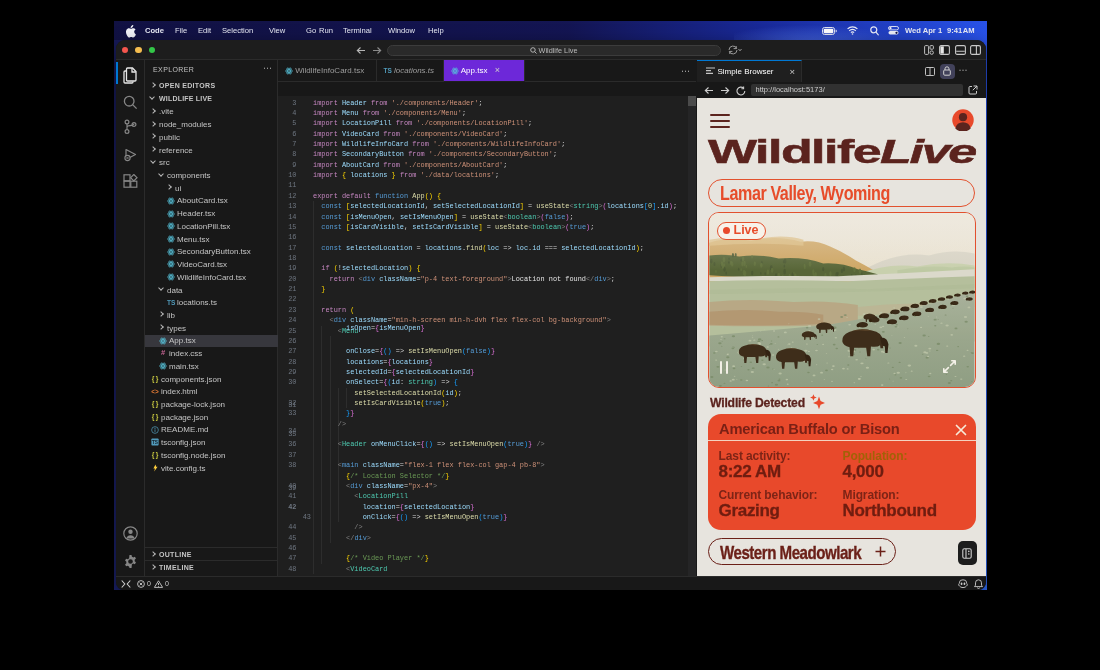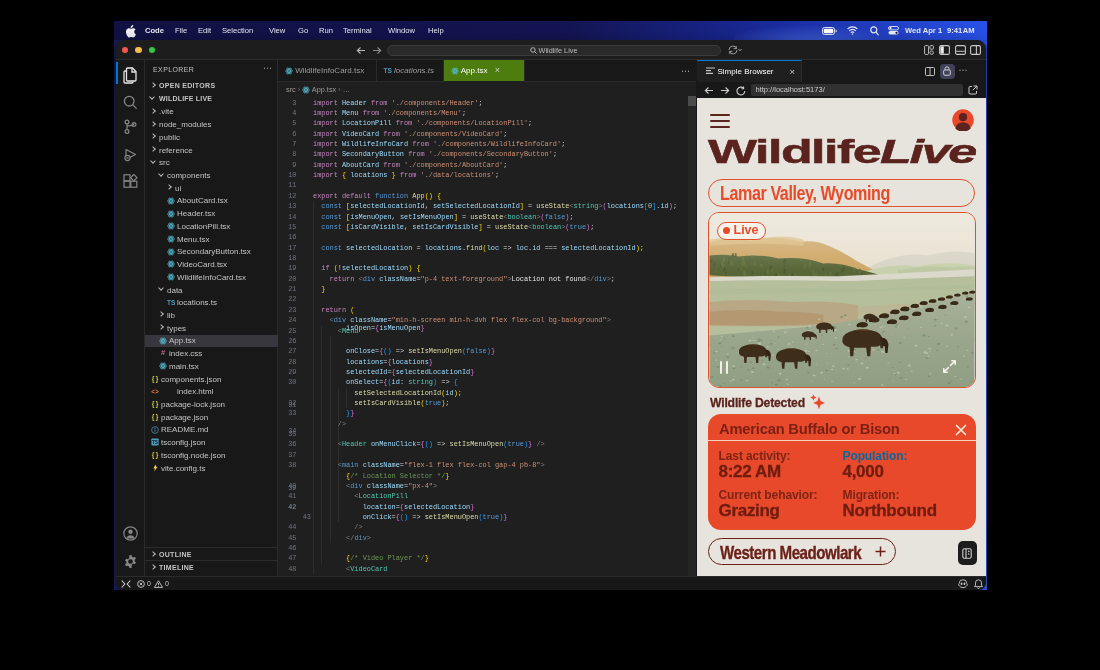--- a/index.html
+++ b/index.html
@@ -42,21 +42,21 @@
   <div id="menubar">
   <div id="mbsweep"></div>
   <svg class="abs" style="left:11px;top:3.5px" width="11" height="13" viewBox="0 0 11 13">
         <path fill="#f2f3f8" d="M7.6 2.1c.5-.6.8-1.4.7-2.1-.7 0-1.5.5-2 1.1-.4.5-.8 1.3-.7 2 .8.1 1.5-.4 2-1zm1.6 4.6c0-1.5 1.2-2.2 1.3-2.3-.7-1-1.8-1.2-2.2-1.2-.9-.1-1.8.5-2.3.5-.5 0-1.2-.5-2-.5-1 0-2 .6-2.5 1.5-1.1 1.9-.3 4.7.8 6.2.5.8 1.1 1.6 1.9 1.6.8 0 1.1-.5 2-.5s1.2.5 2 .5c.8 0 1.4-.8 1.9-1.5.6-.9.8-1.7.8-1.8 0 0-1.6-.6-1.7-2.5z"></path>
       </svg>
   <span class="mi" style="left:31px;font-weight:bold;">Code</span>
   <span class="mi" style="left:61px;">File</span>
   <span class="mi" style="left:84px;">Edit</span>
   <span class="mi" style="left:108px;">Selection</span>
   <span class="mi" style="left:155px;">View</span>
-  <span class="mi" style="left:184px;">Go</span>
+  <span class="mi" style="left:192px;">Go</span>
   <span class="mi" style="left:205px;">Run</span>
   <span class="mi" style="left:229px;">Terminal</span>
   <span class="mi" style="left:274px;">Window</span>
   <span class="mi" style="left:314px;">Help</span>
   <svg class="abs" style="left:708px;top:5.5px" width="15" height="8" viewBox="0 0 15 8">
         <rect x="0.5" y="0.5" width="12" height="7" rx="2" fill="none" stroke="#dfe3f2" stroke-width="1"></rect>
         <rect x="1.7" y="1.7" width="9.6" height="4.6" rx="1" fill="#ffffff"></rect>
         <path d="M13.6 2.5v3c.8-.2 1.2-.8 1.2-1.5s-.4-1.3-1.2-1.5z" fill="#dfe3f2"></path>
       </svg>
   <svg class="abs" style="left:733px;top:4.8px" width="11" height="9" viewBox="0 0 11 9">
@@ -292,21 +292,21 @@
               <ellipse cx="5" cy="5" rx="4.4" ry="1.7" fill="none" stroke="#58c4dc" stroke-width="0.8" transform="rotate(120 5 5)"></ellipse>
             </svg></span>
           <span class="lbl" style="left:24px;">main.tsx</span>
         </div>
   <div class="srow" style="top:312.7px;">
           <span class="ficon" style="left:6px;"><span style="color:#cbcb41;font-size:6.8px;font-weight:bold;line-height:8px;">{ }</span></span>
           <span class="lbl" style="left:16px;">components.json</span>
         </div>
   <div class="srow" style="top:325.4px;">
           <span class="ficon" style="left:6px;"><span style="color:#e37933;font-size:6.4px;font-weight:bold;line-height:8px;">&lt;&gt;</span></span>
-          <span class="lbl" style="left:32px;">index.html</span>
+          <span class="lbl" style="left:16px;">index.html</span>
         </div>
   <div class="srow" style="top:338.2px;">
           <span class="ficon" style="left:6px;"><span style="color:#cbcb41;font-size:6.8px;font-weight:bold;line-height:8px;">{ }</span></span>
           <span class="lbl" style="left:16px;">package-lock.json</span>
         </div>
   <div class="srow" style="top:350.9px;">
           <span class="ficon" style="left:6px;"><span style="color:#cbcb41;font-size:6.8px;font-weight:bold;line-height:8px;">{ }</span></span>
           <span class="lbl" style="left:16px;">package.json</span>
         </div>
   <div class="srow" style="top:363.6px;">
@@ -344,37 +344,29 @@
         </div>
 </div>
     <div id="tabbar">
   <div class="abs" style="left:0;top:0;width:98.5px;height:22px;border-right:1px solid #2b2b2b;font-size:8px;color:#9d9d9d;line-height:21px;white-space:nowrap;"><span style="margin-left:7px;"><svg style="vertical-align:-1.5px" width="8" height="8" viewBox="0 0 10 10">
               <circle cx="5" cy="5" r="1" fill="#58c4dc"></circle>
               <ellipse cx="5" cy="5" rx="4.4" ry="1.7" fill="none" stroke="#58c4dc" stroke-width="0.8"></ellipse>
               <ellipse cx="5" cy="5" rx="4.4" ry="1.7" fill="none" stroke="#58c4dc" stroke-width="0.8" transform="rotate(60 5 5)"></ellipse>
               <ellipse cx="5" cy="5" rx="4.4" ry="1.7" fill="none" stroke="#58c4dc" stroke-width="0.8" transform="rotate(120 5 5)"></ellipse>
             </svg></span> WildlifeInfoCard.tsx</div>
   <div class="abs" style="left:98.5px;top:0;width:67.5px;height:22px;border-right:1px solid #2b2b2b;font-size:8px;color:#9d9d9d;line-height:21px;white-space:nowrap;"><span style="margin-left:7px;color:#519aba;font-weight:bold;font-size:6.5px;">TS</span> <i>locations.ts</i></div>
-  <div class="abs" style="left:166px;top:0;width:80.5px;height:22px;background:#4d7c0f;border-right:1px solid #2b2b2b;font-size:8px;color:#ffffff;line-height:21px;white-space:nowrap;"><span style="margin-left:7px;"><svg style="vertical-align:-1.5px" width="8" height="8" viewBox="0 0 10 10">
+  <div class="abs" style="left:166px;top:0;width:80.5px;height:22px;background:#6d28d9;border-right:1px solid #2b2b2b;font-size:8px;color:#ffffff;line-height:21px;white-space:nowrap;"><span style="margin-left:7px;"><svg style="vertical-align:-1.5px" width="8" height="8" viewBox="0 0 10 10">
               <circle cx="5" cy="5" r="1" fill="#58c4dc"></circle>
               <ellipse cx="5" cy="5" rx="4.4" ry="1.7" fill="none" stroke="#58c4dc" stroke-width="0.8"></ellipse>
               <ellipse cx="5" cy="5" rx="4.4" ry="1.7" fill="none" stroke="#58c4dc" stroke-width="0.8" transform="rotate(60 5 5)"></ellipse>
               <ellipse cx="5" cy="5" rx="4.4" ry="1.7" fill="none" stroke="#58c4dc" stroke-width="0.8" transform="rotate(120 5 5)"></ellipse>
             </svg></span> App.tsx <span style="color:#cccccc;margin-left:5px;font-size:9px;">×</span></div>
   <div class="abs" style="left:166px;top:21px;width:80.5px;height:1px;background:#1f1f1f;"></div>
   <div class="abs" style="left:403px;top:6px;font-size:9px;color:#cccccc;letter-spacing:1px;">⋯</div>
 </div>
-    <div id="breadcrumb">
-        <span style="position:absolute;left:8px;top:3px;">src <span style="color:#6e6e6e;">›</span> <svg style="vertical-align:-1.5px" width="8" height="8" viewBox="0 0 10 10">
-            <circle cx="5" cy="5" r="1" fill="#58c4dc"></circle>
-            <ellipse cx="5" cy="5" rx="4.4" ry="1.7" fill="none" stroke="#58c4dc" stroke-width="0.8"></ellipse>
-            <ellipse cx="5" cy="5" rx="4.4" ry="1.7" fill="none" stroke="#58c4dc" stroke-width="0.8" transform="rotate(60 5 5)"></ellipse>
-            <ellipse cx="5" cy="5" rx="4.4" ry="1.7" fill="none" stroke="#58c4dc" stroke-width="0.8" transform="rotate(120 5 5)"></ellipse>
-          </svg> App.tsx <span style="color:#6e6e6e;">›</span> …</span>
-      </div>
     <div id="editor">
   <div class="abs" style="left:35.0px;top:105.2px;width:1px;height:373.0px;background:#2d2d2d;"></div>
   <div class="abs" style="left:43.3px;top:229.5px;width:1px;height:238.3px;background:#2d2d2d;"></div>
   <div class="abs" style="left:51.6px;top:239.9px;width:1px;height:207.2px;background:#2d2d2d;"></div>
   <div class="abs" style="left:59.8px;top:291.7px;width:1px;height:134.7px;background:#2d2d2d;"></div>
   <div class="abs" style="left:68.1px;top:291.7px;width:1px;height:20.7px;background:#2d2d2d;"></div>
   <div class="lnum" style="left:0.5px;top:-8.76px;">2</div>
   <div class="cline" style="left:35px;top:-8.76px;"><span class="pk">import</span> <span class="g1">{</span><span class="va"> useState </span><span class="g1">}</span> <span class="pk">from</span> <span class="st">'react'</span><span class="pu">;</span></div>
   <div class="lnum" style="left:0.5px;top:1.60px;">3</div>
   <div class="cline" style="left:35px;top:1.60px;"><span class="pk">import</span> <span class="va">Header</span> <span class="pk">from</span> <span class="st">'./components/Header'</span><span class="pu">;</span></div>
@@ -1007,21 +999,21 @@
           <path d="M12 2.6l1.6 4.4 4.4 1.9-4.4 1.9L12 15.2l-1.6-4.4L6 8.9l4.4-1.9z" fill="#e8492b"></path>
           <path d="M6.4 0.2l.9 2.4 2.4.9-2.4.9-.9 2.4-.9-2.4-2.4-.9 2.4-.9z" fill="#e8492b"></path>
         </svg>
   <div class="abs" style="left:11.5px;top:315.8px;width:267.5px;height:116.7px;border-radius:13px;background:#e8492b;"></div>
   <div id="buff" class="abs" style="left:22px;top:322.8px;font-size:15.5px;font-weight:bold;color:#7a2015;letter-spacing:-0.2px;white-space:nowrap;transform:scaleX(0.948);transform-origin:0 0;line-height:1;">American Buffalo or Bison</div>
   <svg class="abs" style="left:258px;top:325.5px" width="12" height="12" viewBox="0 0 12 12">
           <path d="M1.5 1.5l9 9M10.5 1.5l-9 9" stroke="#f6ead9" stroke-width="1.7" stroke-linecap="round"></path>
         </svg>
   <div class="abs" style="left:11.5px;top:342.3px;width:267.5px;height:1.2px;background:rgba(246,234,217,0.85);"></div>
   <div id="lb1" class="abs" style="left:22px;top:351.5px;font-size:12px;font-weight:bold;color:#7d2416;letter-spacing:-0.1px;white-space:nowrap;transform-origin:0 0;line-height:1;">Last activity:</div>
-  <div id="lb2" class="abs" style="left:146px;top:351.5px;font-size:12px;font-weight:bold;color:#0369a1;letter-spacing:-0.1px;white-space:nowrap;transform-origin:0 0;line-height:1;">Population:</div>
+  <div id="lb2" class="abs" style="left:146px;top:351.5px;font-size:12px;font-weight:bold;color:#a16207;letter-spacing:-0.1px;white-space:nowrap;transform-origin:0 0;line-height:1;">Population:</div>
   <div id="vl1" class="abs" style="left:22px;top:364.5px;font-size:17px;font-weight:bold;color:#6f1d10;-webkit-text-stroke:0.3px #6f1d10;letter-spacing:-0.3px;white-space:nowrap;transform-origin:0 0;line-height:1;">8:22 AM</div>
   <div id="vl2" class="abs" style="left:146px;top:364.5px;font-size:17px;font-weight:bold;color:#6f1d10;-webkit-text-stroke:0.3px #6f1d10;letter-spacing:-0.3px;white-space:nowrap;transform-origin:0 0;line-height:1;">4,000</div>
   <div id="lb3" class="abs" style="left:22px;top:391px;font-size:12px;font-weight:bold;color:#7d2416;letter-spacing:-0.1px;white-space:nowrap;transform-origin:0 0;line-height:1;">Current behavior:</div>
   <div id="lb4" class="abs" style="left:146px;top:391px;font-size:12px;font-weight:bold;color:#7d2416;letter-spacing:-0.1px;white-space:nowrap;transform-origin:0 0;line-height:1;">Migration:</div>
   <div id="vl3" class="abs" style="left:22px;top:404px;font-size:17px;font-weight:bold;color:#6f1d10;-webkit-text-stroke:0.3px #6f1d10;letter-spacing:-0.3px;white-space:nowrap;transform-origin:0 0;line-height:1;">Grazing</div>
   <div id="vl4" class="abs" style="left:146px;top:404px;font-size:17px;font-weight:bold;color:#6f1d10;-webkit-text-stroke:0.3px #6f1d10;letter-spacing:-0.3px;white-space:nowrap;transform-origin:0 0;line-height:1;">Northbound</div>
   <div class="abs" style="left:11px;top:440px;width:188.5px;height:27px;border:1.5px solid #6b2018;border-radius:14px;"></div>
   <div id="wml" class="abs" style="left:23px;top:445.5px;font-size:18.5px;font-weight:bold;color:#6b2018;-webkit-text-stroke:0.35px #6b2018;letter-spacing:-0.6px;white-space:nowrap;transform:scaleX(0.816);transform-origin:0 0;line-height:1;">Western Meadowlark</div>
   <svg class="abs" style="left:178px;top:448px" width="11" height="11" viewBox="0 0 11 11">
           <path d="M5.5 0.5v10M0.5 5.5h10" stroke="#6b2018" stroke-width="1.5"></path>

